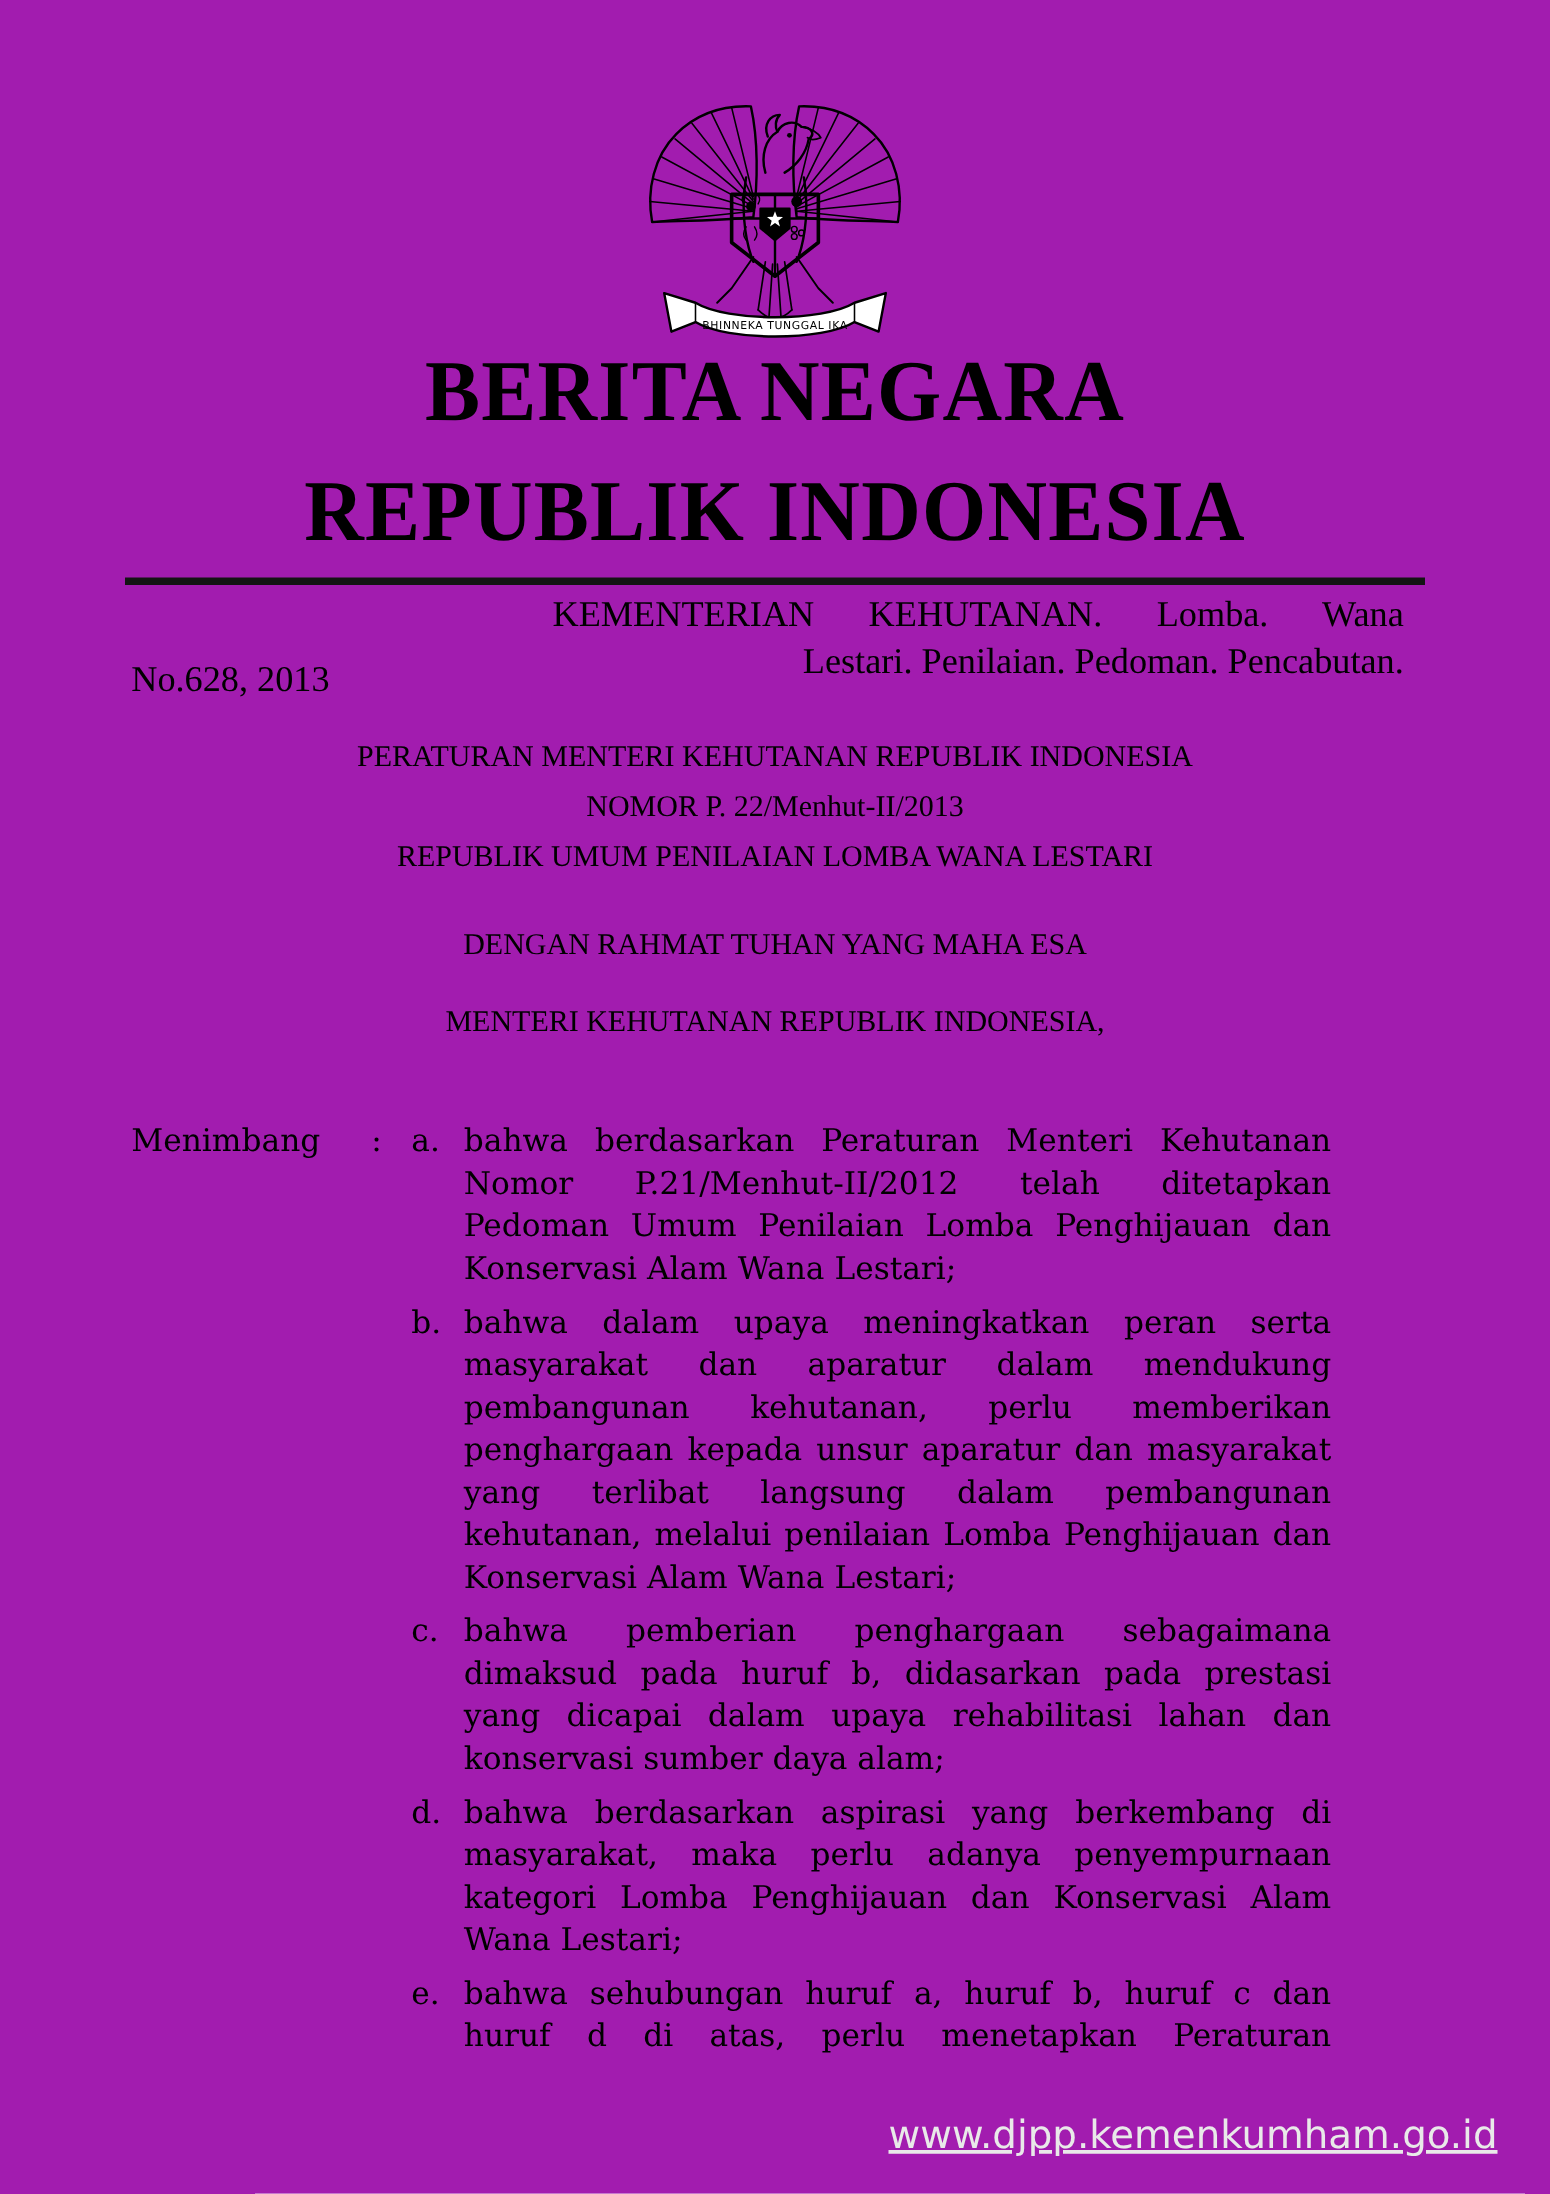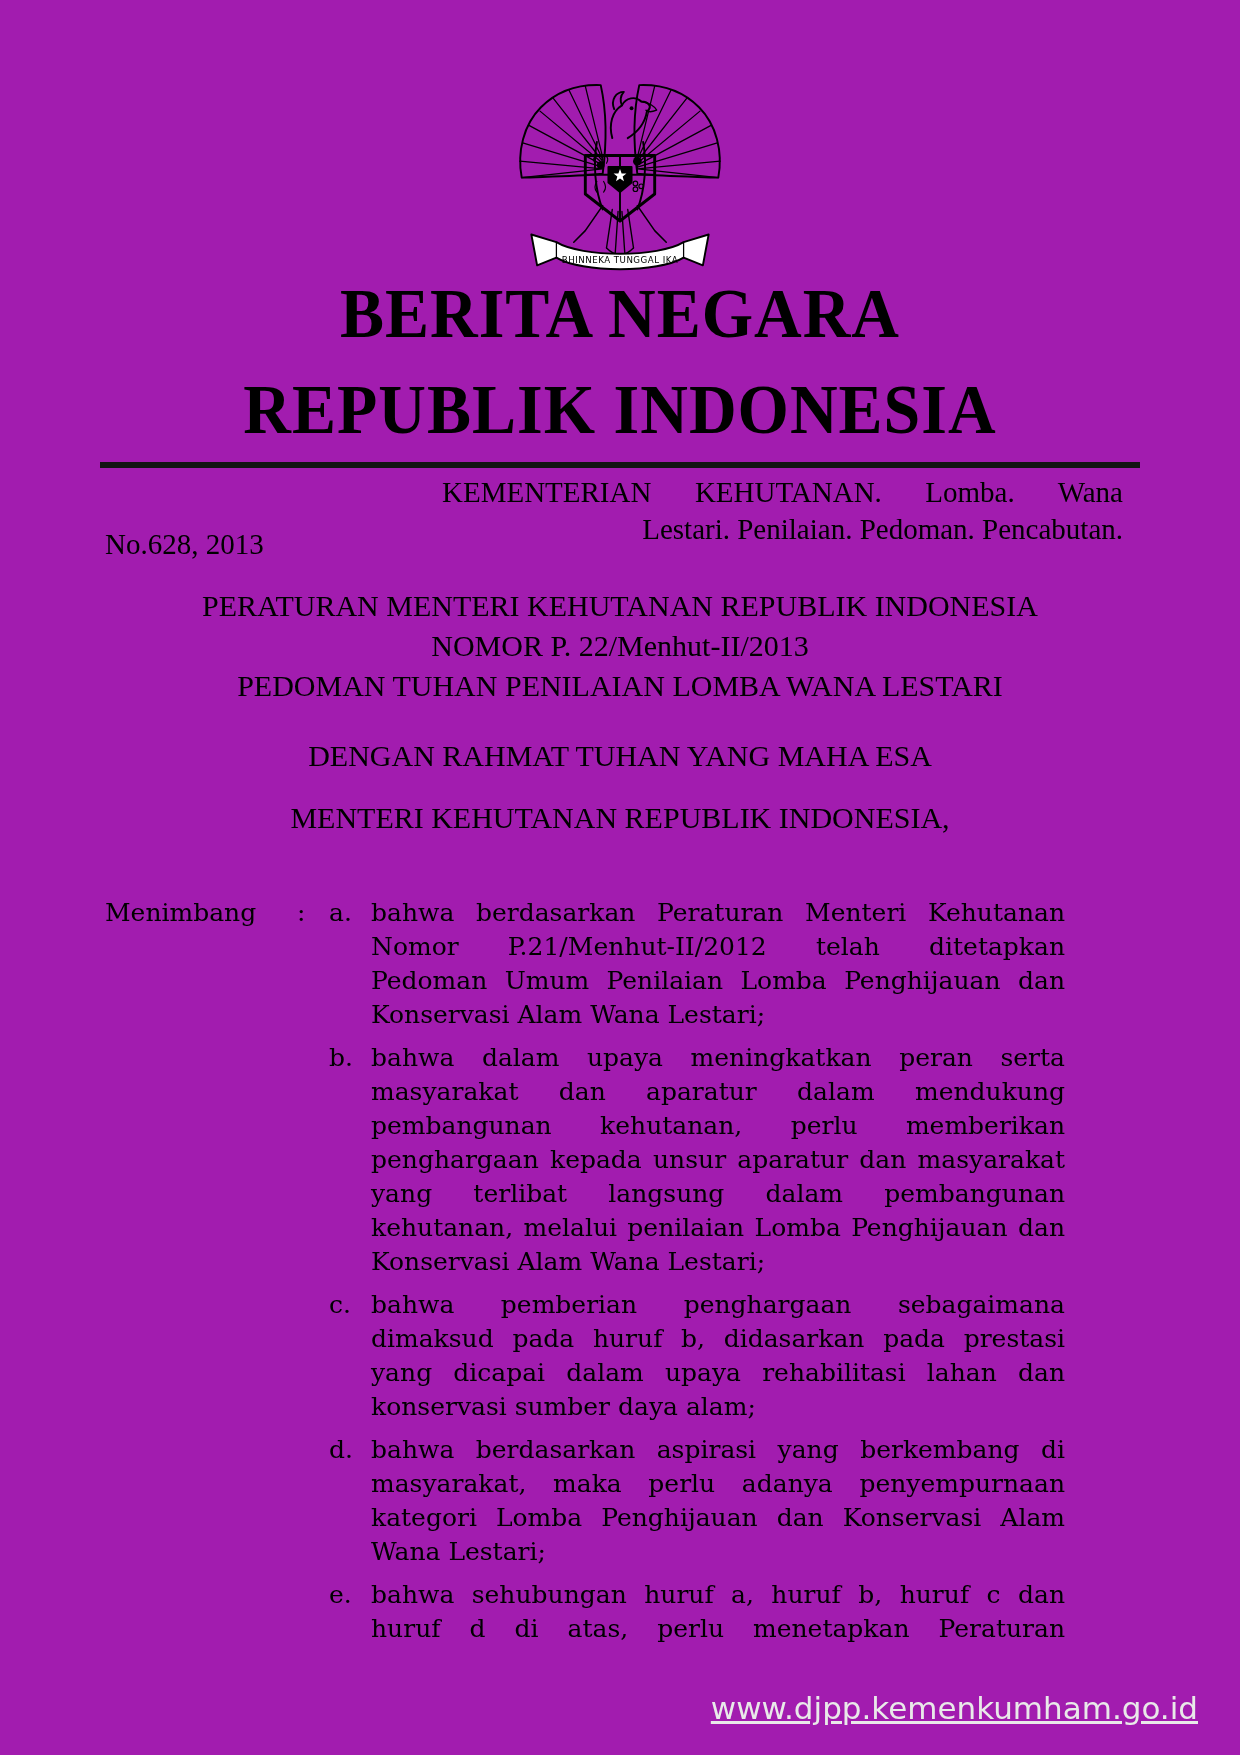--- a/index.html
+++ b/index.html
@@ -24,21 +24,21 @@
     letter-spacing: 1px; transform: scaleY(1.05);
   }
   .masthead-rule { position: absolute; top: 462px; left: 100px; right: 100px; height: 6px; background: #141414; }
   .masthead-info { position: absolute; top: 474px; left: 105px; right: 105px; font-size: 29px; line-height: 37px; }
   .gazette-number { position: absolute; left: 0; top: 16px; margin-top: 36px; }
   .subject-block { position: absolute; right: 12px; top: 0; width: 681px; font-family: Liberation Serif, serif; }
   .subject-line1 { text-align: justify; text-align-last: justify; }
   .subject-line2 { text-align: right; }
 
   
-  .doc-heading { position: absolute; top: 586px; left: 0; width: 100%; text-align: center; font-size: 30px; line-height: 40px; }
+  .doc-heading { position: absolute; top: 586px; left: 0; width: 100%; text-align: center; font-size: 24px; line-height: 40px; }
   .doc-heading .invocation { margin-top: 30px; }
   .doc-heading .authority { margin-top: 22px; }
 
   
   .considerations {
     position: absolute; top: 896px; left: 105px; right: 175px;
     display: flex; align-items: flex-start;
     font-family: "DejaVu Serif", serif; font-size: 25px; line-height: 34px;
   }
   .cons-label { width: 192px; flex: none; }
@@ -116,21 +116,21 @@
     <div class="gazette-number">No.628, 2013</div>
     <div class="subject-block">
       <div class="subject-line1">KEMENTERIAN KEHUTANAN. Lomba. Wana</div>
       <div class="subject-line2">Lestari. Penilaian. Pedoman. Pencabutan.</div>
     </div>
   </div>
 
   <div class="doc-heading">
     <div>PERATURAN MENTERI KEHUTANAN REPUBLIK INDONESIA</div>
     <div>NOMOR P. 22/Menhut-II/2013</div>
-    <div>PEDOMAN TUHAN PENILAIAN LOMBA WANA LESTARI</div>
+    <div>REPUBLIK UMUM PENILAIAN LOMBA WANA LESTARI</div>
     <div class="invocation">DENGAN RAHMAT TUHAN YANG MAHA ESA</div>
     <div class="authority">MENTERI KEHUTANAN REPUBLIK INDONESIA,</div>
   </div>
 
   <div class="considerations">
     <div class="cons-label">Menimbang</div>
     <div class="cons-colon">:</div>
     <div class="cons-items">
       <div class="cons-item">
         <div class="cons-letter">a.</div>

